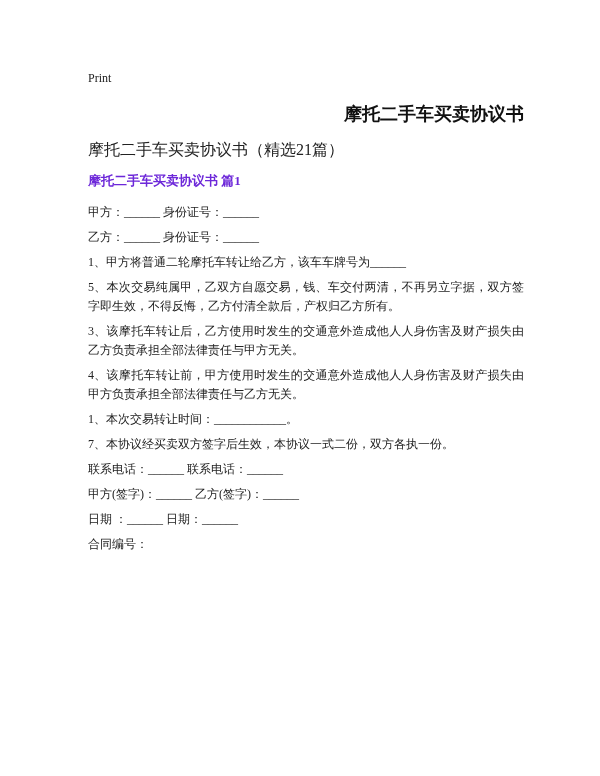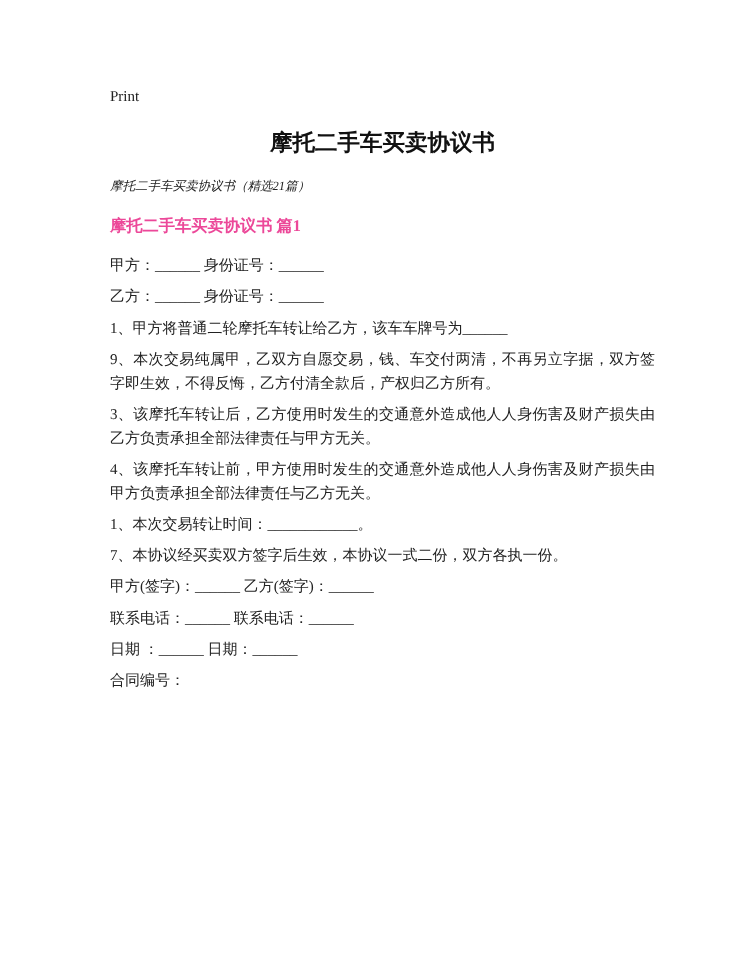--- a/index.html
+++ b/index.html
@@ -29,36 +29,35 @@
     font-size: 12px;
     line-height: 14px;
     color: #222222;
     cursor: pointer;
   }
   .doc-title {
     margin: 16px 0 0 0;
     font-size: 18px;
     line-height: 24px;
     font-weight: bold;
-    text-align: center;
+    text-align: right;
     color: #111111;
   }
   .doc-subtitle {
     margin: 16px 0 0 0;
-    font-size: 10px;
+    font-size: 16px;
     line-height: 16px;
     font-weight: normal;
-    font-style: italic;
   }
   .section-heading {
     margin: 14px 0;
     font-size: 13px;
     line-height: 17px;
     font-weight: bold;
-    color: #ec4899;
+    color: #6d28d9;
   }
   .para {
     margin: 6px 0;
     font-size: 12px;
     line-height: 19px;
     text-align: justify;
     letter-spacing: 0;
     word-break: break-all;
     font-family: Liberation Serif, serif;
   }
@@ -73,26 +72,26 @@
 
     <h1 class="doc-title">摩托二手车买卖协议书</h1>
 
     <p class="doc-subtitle">摩托二手车买卖协议书（精选21篇）</p>
 
     <h2 class="section-heading">摩托二手车买卖协议书 篇1</h2>
 
     <p class="para">甲方：______ 身份证号：______</p>
     <p class="para">乙方：______ 身份证号：______</p>
     <p class="para">1、甲方将普通二轮摩托车转让给乙方，该车车牌号为______</p>
-    <p class="para">9、本次交易纯属甲，乙双方自愿交易，钱、车交付两清，不再另立字据，双方签字即生效，不得反悔，乙方付清全款后，产权归乙方所有。</p>
+    <p class="para">5、本次交易纯属甲，乙双方自愿交易，钱、车交付两清，不再另立字据，双方签字即生效，不得反悔，乙方付清全款后，产权归乙方所有。</p>
     <p class="para">3、该摩托车转让后，乙方使用时发生的交通意外造成他人人身伤害及财产损失由乙方负责承担全部法律责任与甲方无关。</p>
     <p class="para">4、该摩托车转让前，甲方使用时发生的交通意外造成他人人身伤害及财产损失由甲方负责承担全部法律责任与乙方无关。</p>
     <p class="para">1、本次交易转让时间：____________。</p>
     <p class="para">7、本协议经买卖双方签字后生效，本协议一式二份，双方各执一份。</p>
+    <p class="para">联系电话：______ 联系电话：______</p>
     <p class="para">甲方(签字)：______ 乙方(签字)：______</p>
-    <p class="para">联系电话：______ 联系电话：______</p>
     <p class="para">日期 ：______ 日期：______</p>
 
 
     <p class="para">合同编号：</p>
 
   </div>
 </div>
 
 </body></html>

